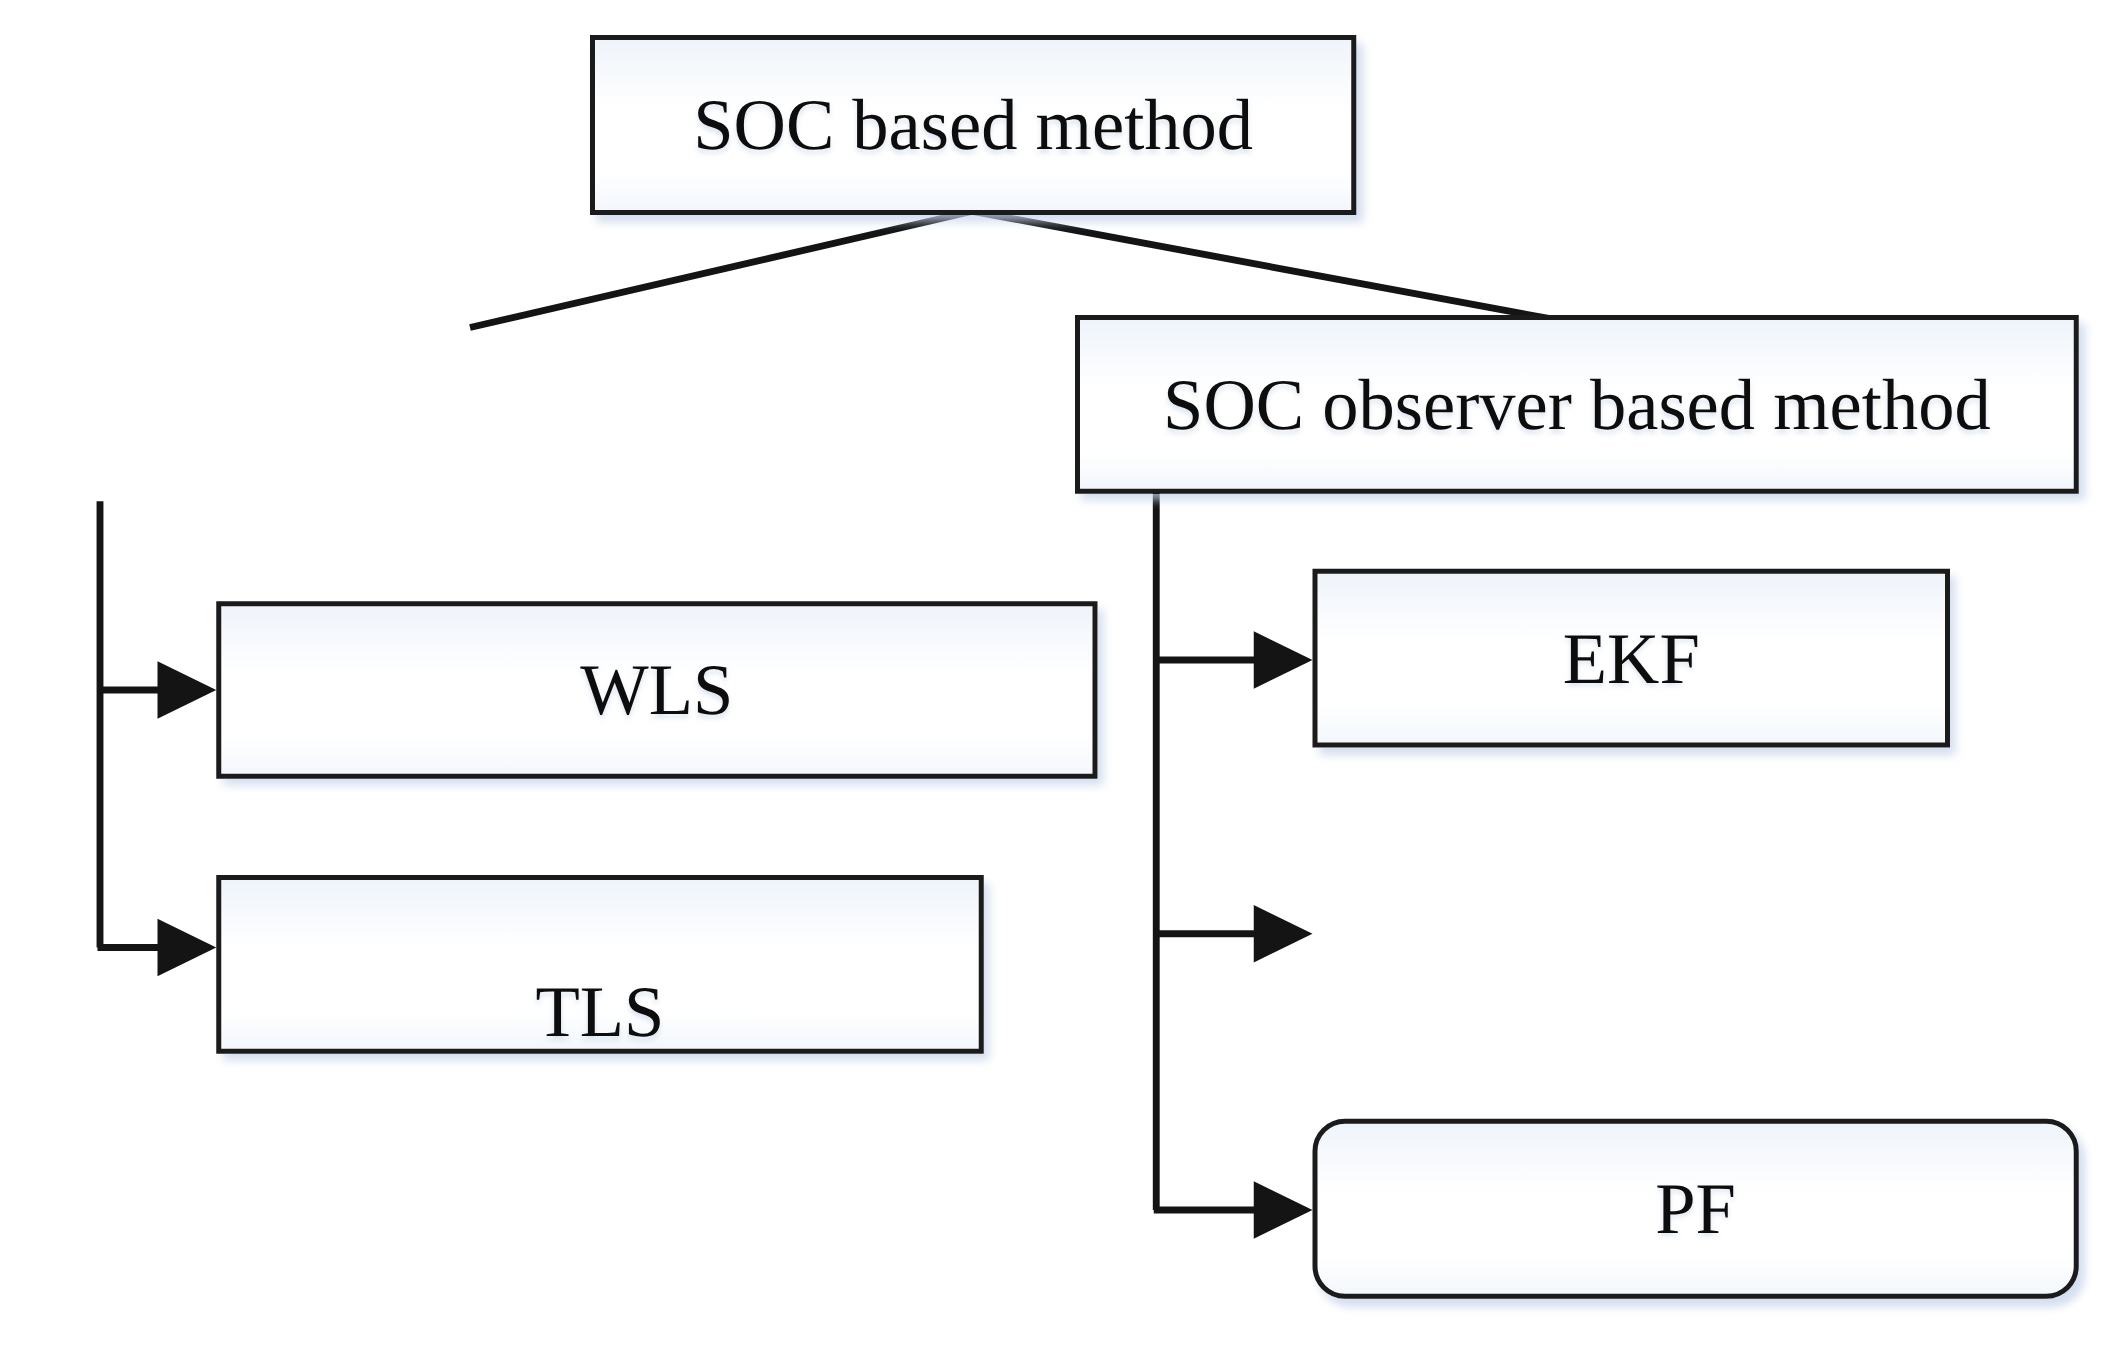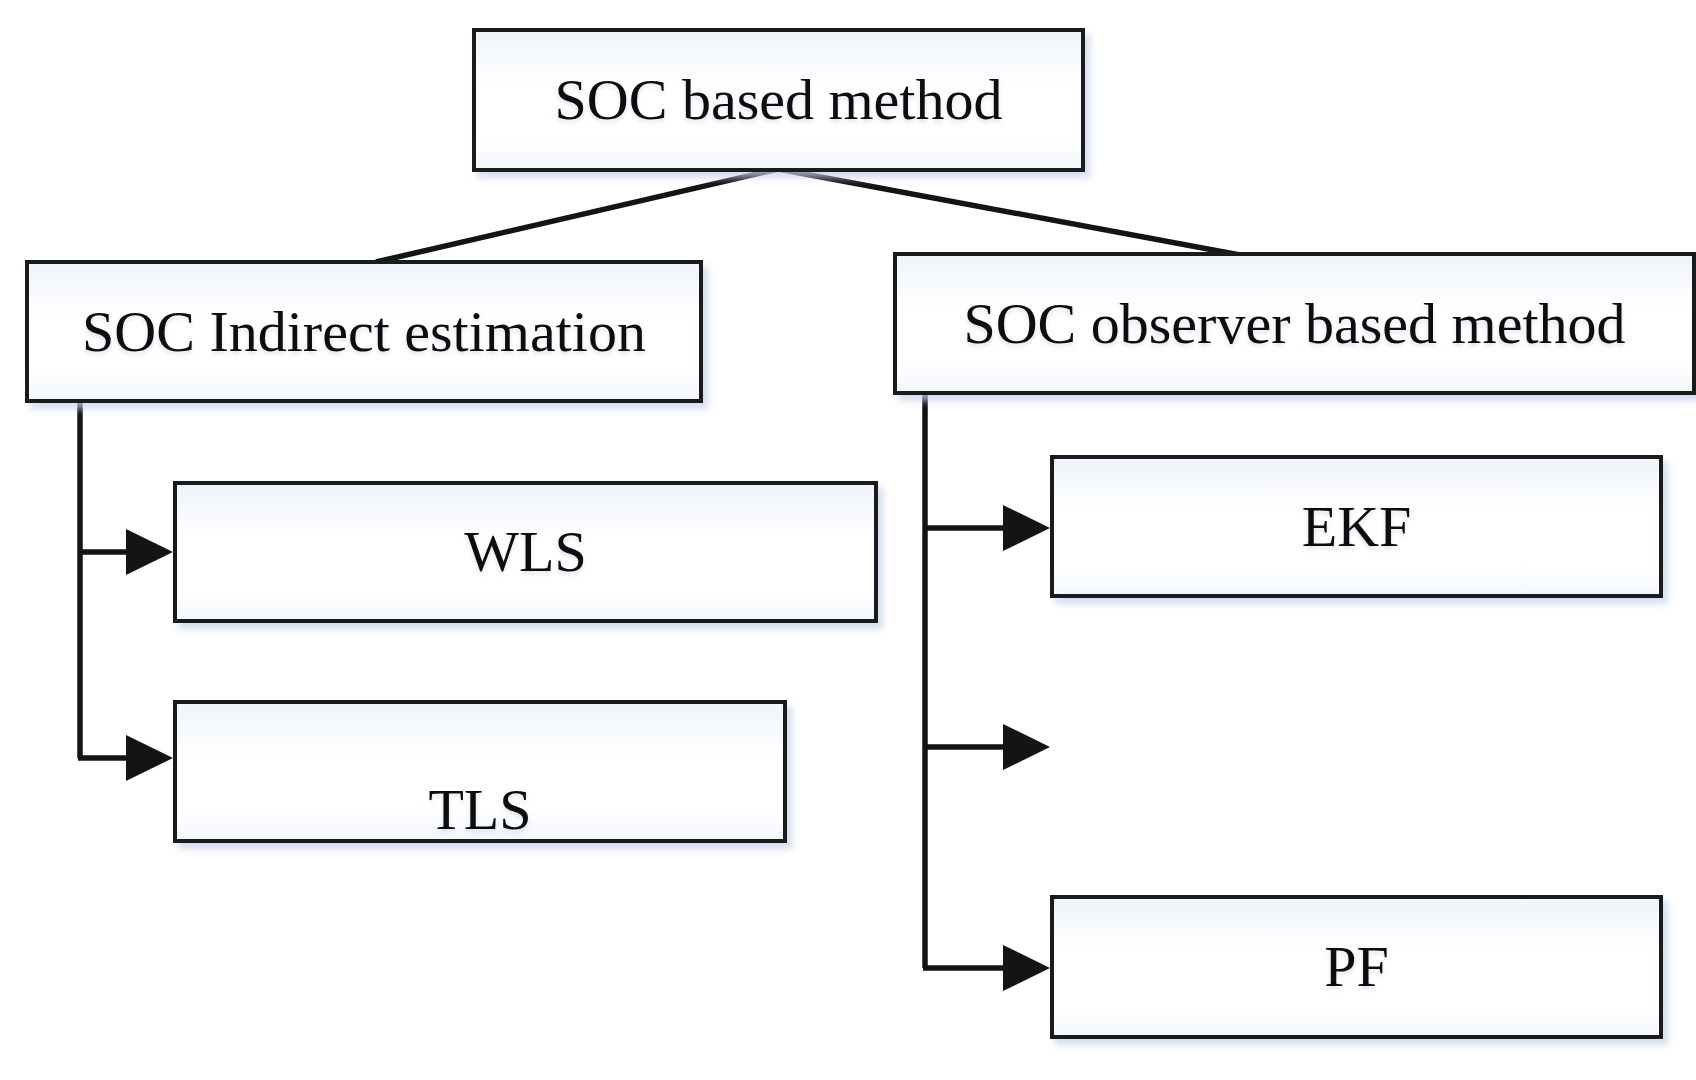--- a/index.html
+++ b/index.html
@@ -35,26 +35,26 @@
     z-index: 2;
     color: #0d0d0d;
     font-size: 58px;
     line-height: 1;
     white-space: nowrap;
     text-shadow: 0 3px 4px rgba(190, 205, 228, 0.55);
   }
   
   #node-root     { left: 472px;  top: 28px;  width: 613px; height: 144px; }
   #node-indirect { left: 25px;   top: 260px; width: 678px; height: 143px; }
-  #node-observer { left: 860px;  top: 252px; width: 803px; height: 143px; margin-left: 33px; }
+  #node-observer { left: 860px;  top: 252px; width: 803px; height: 143px; }
   #node-wls      { left: 173px;  top: 481px; width: 705px; height: 142px; }
   #node-tls      { left: 173px;  top: 700px; width: 614px; height: 143px; align-items: flex-end; }
-  #node-ekf      { left: 1050px; top: 455px; width: 613px; height: 143px; }
+  #node-ekf      { left: 1050px; top: 455px; width: 510px; height: 143px; }
   #node-spkf     { left: 1050px; top: 675px; width: 613px; height: 143px; }
-  #node-pf       { left: 1050px; top: 895px; width: 613px; height: 144px; }
+  #node-pf       { left: 1050px; top: 895px; width: 613px; height: 144px; border-radius: 26px; }
 </style>
 </head>
 <body>
 
 <div id="canvas">
 
   <svg id="connectors" viewBox="0 0 1696 1080" xmlns="http://www.w3.org/2000/svg">
     <g stroke="#141414" stroke-width="5.5" fill="none">
 
       <path d="M778,169 L376,262"></path>
@@ -75,23 +75,20 @@
       <polygon points="1050,528 1003,505 1003,551"></polygon>
       <polygon points="1050,747 1003,724 1003,770"></polygon>
       <polygon points="1050,968 1003,945 1003,991"></polygon>
     </g>
   </svg>
 
   <div class="node" id="node-root">
     <span>SOC based method</span>
   </div>
 
-  <div class="node" id="node-indirect">
-    <span>SOC Indirect estimation</span>
-  </div>
 
   <div class="node" id="node-observer">
     <span>SOC observer based method</span>
   </div>
 
   <div class="node" id="node-wls">
     <span>WLS</span>
   </div>
 
   <div class="node" id="node-tls">

